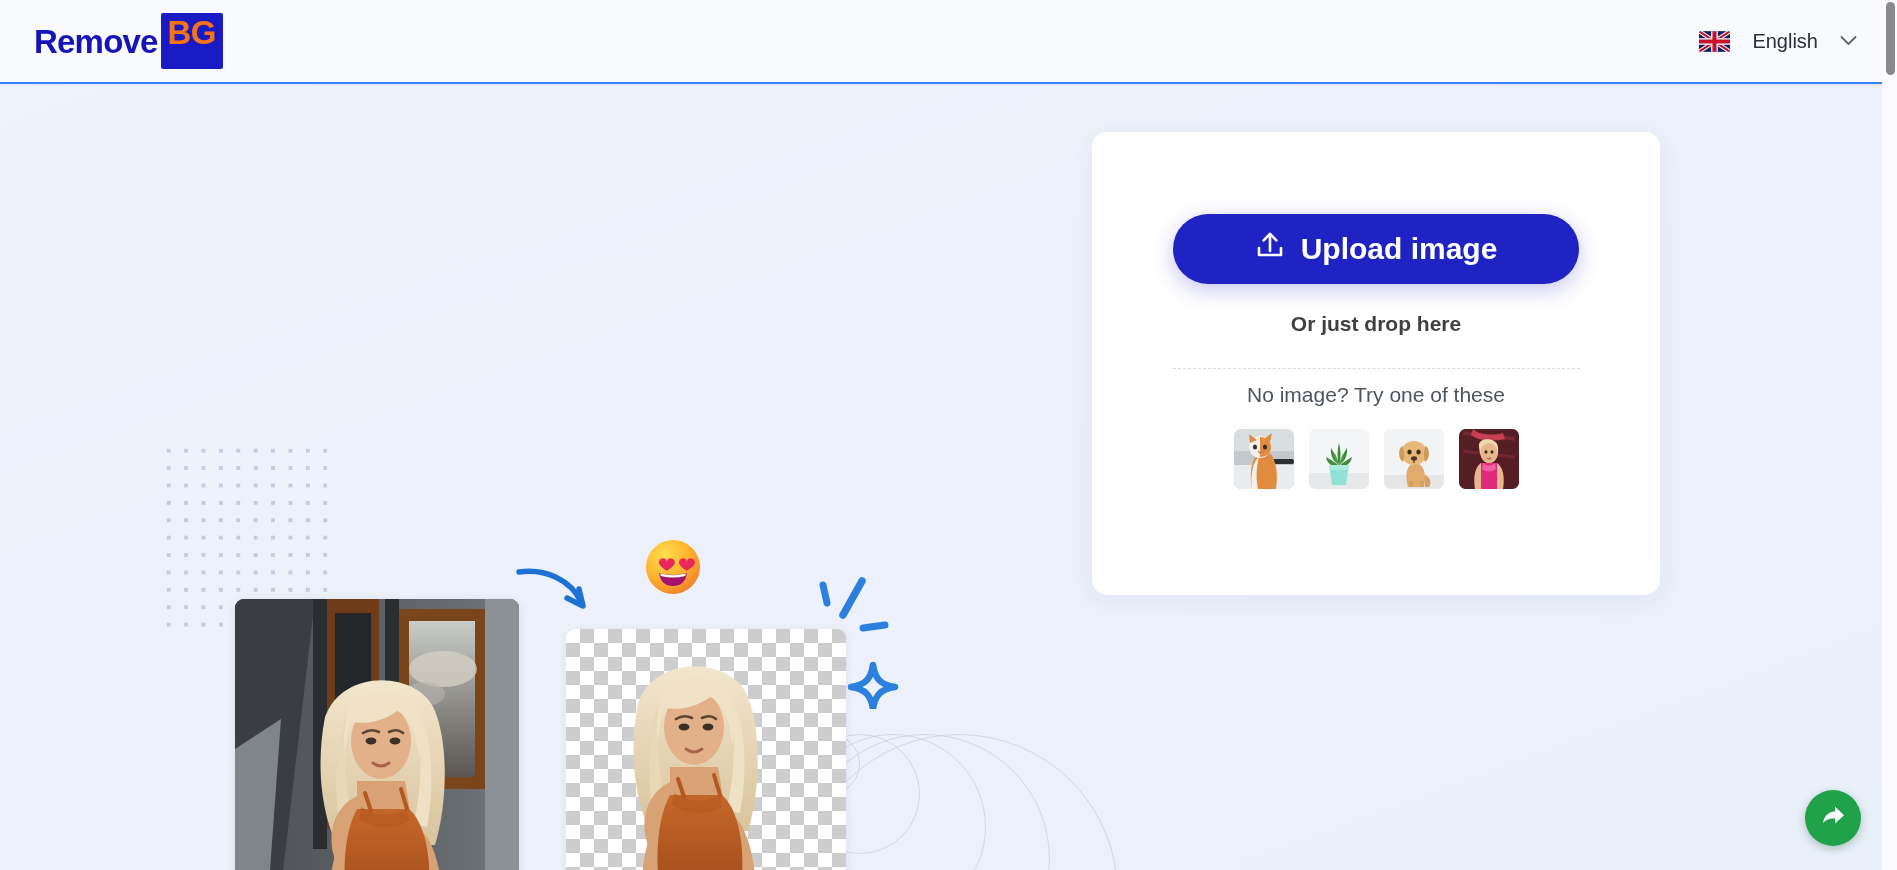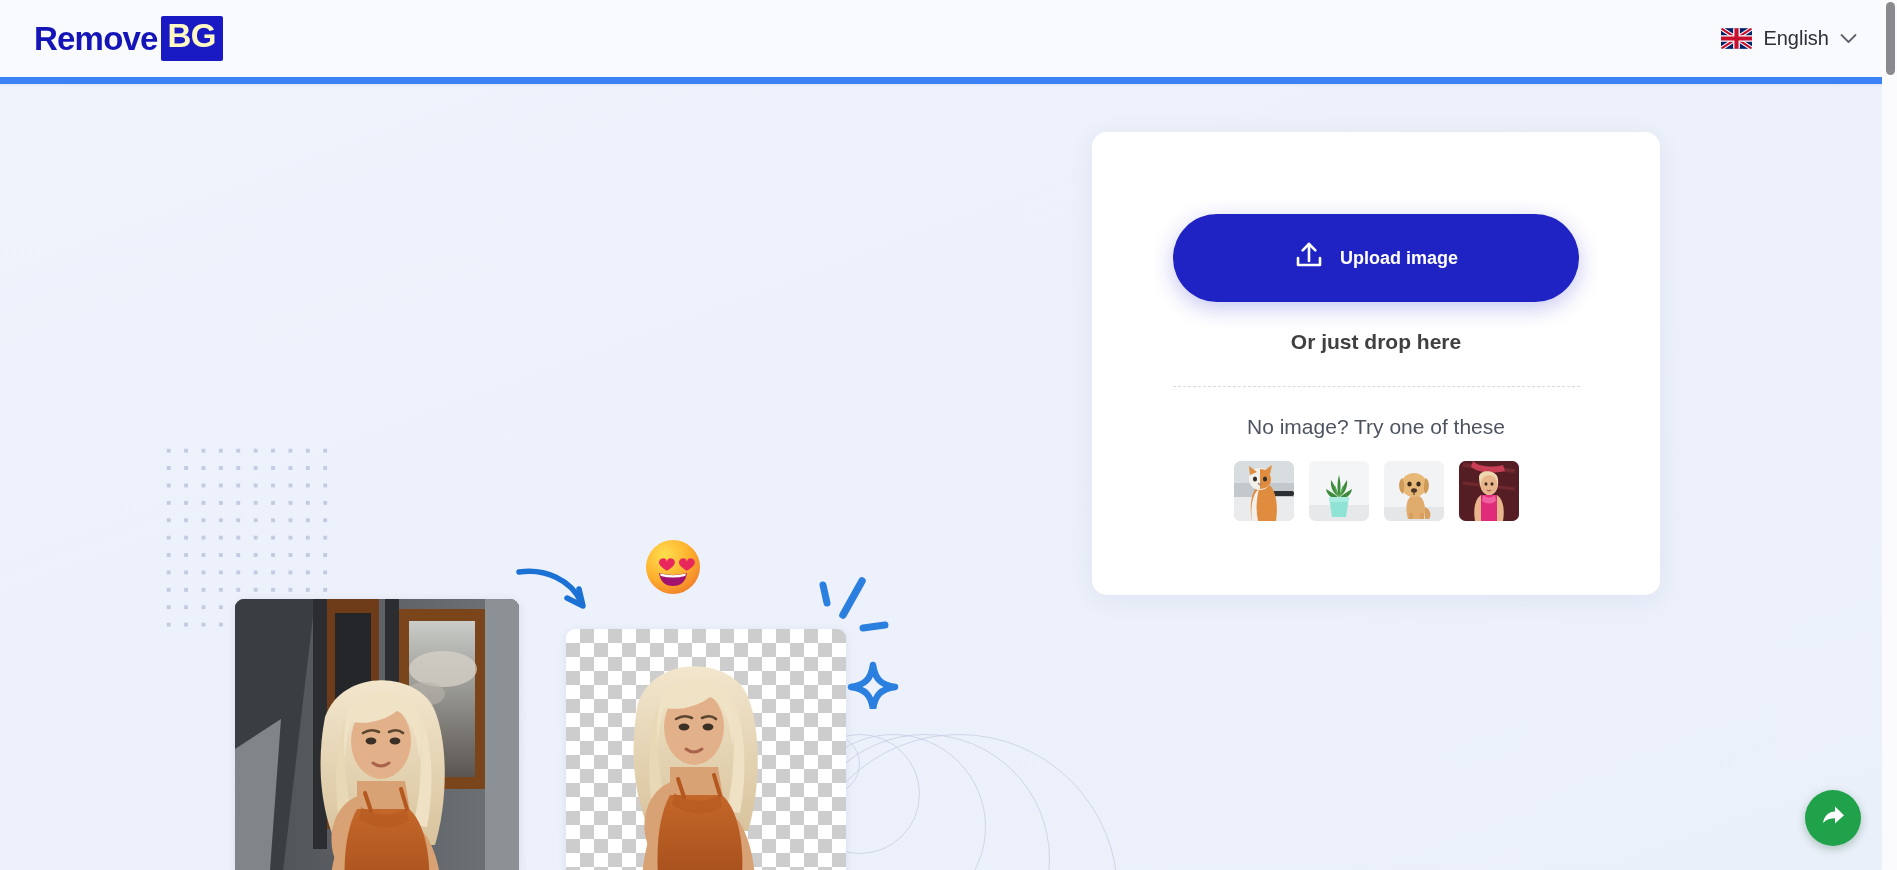--- a/index.html
+++ b/index.html
@@ -10,49 +10,49 @@
     position: relative;
   }
 
   
   .header {
     position: absolute;
     top: 0; left: 0;
     width: 1897px;
     height: 84px;
     background: #f8fafd;
-    border-bottom: 7px solid #3b82f6;
+    border-bottom: 2px solid #3b82f6;
     box-shadow: 0 1px 3px rgba(30,40,80,.07);
     display: flex;
     align-items: center;
     justify-content: space-between;
     padding: 0 36px 0 34px;
     z-index: 40;
   }
   .logo {
     display: flex;
     align-items: center;
     font-size: 33px;
     font-weight: 800;
     letter-spacing: -0.8px;
     line-height: 1;
     cursor: pointer;
   }
   .logo-remove { color: #1414b8; }
   .logo-bg {
-    color: #fef9c3;
+    color: #f97316;
     background: #1a1ac4;
-    padding: 3px 7px 9px 7px;
+    padding: 3px 7px 20px 7px;
     margin-left: 3px;
     border-radius: 2px;
   }
   .lang {
     display: flex;
     align-items: center;
-    gap: 11px;
+    gap: 22px;
     cursor: pointer;
     padding: 6px 4px;
   }
   .flag {
     width: 31px; height: 21px;
     border-radius: 2px;
     overflow: hidden;
     display: block;
     flex: none;
   }
@@ -182,27 +182,27 @@
     background: #ffffff;
     border-radius: 15px;
     box-shadow: 0 4px 26px rgba(40,55,110,.07);
     display: flex;
     flex-direction: column;
     align-items: center;
   }
   .upload-btn {
     margin-top: 82px;
     width: 406px;
-    height: 88px;
+    height: 70px;
     border: none;
     border-radius: 46px;
     background: #1f23c4;
     color: #ffffff;
     font-family: "Liberation Sans", sans-serif;
-    font-size: 18px;
+    font-size: 30px;
     font-weight: 700;
     display: flex;
     align-items: center;
     justify-content: center;
     gap: 16px;
     cursor: pointer;
     box-shadow: 0 6px 22px rgba(31,35,196,.26);
   }
   .drop-text {
     margin-top: 28px;
@@ -210,21 +210,21 @@
     font-weight: 700;
     color: #404040;
   }
   .divider {
     margin-top: 32px;
     width: 407px;
     height: 0;
     border-top: 1.6px dashed #d6dae4;
   }
   .try-text {
-    margin-top: 28px;
+    margin-top: 14px;
     font-size: 21px;
     color: #4d5460;
     font-weight: 400;
   }
   .thumbs {
     margin-top: 22px;
     display: flex;
     gap: 15px;
   }
   .thumb {

